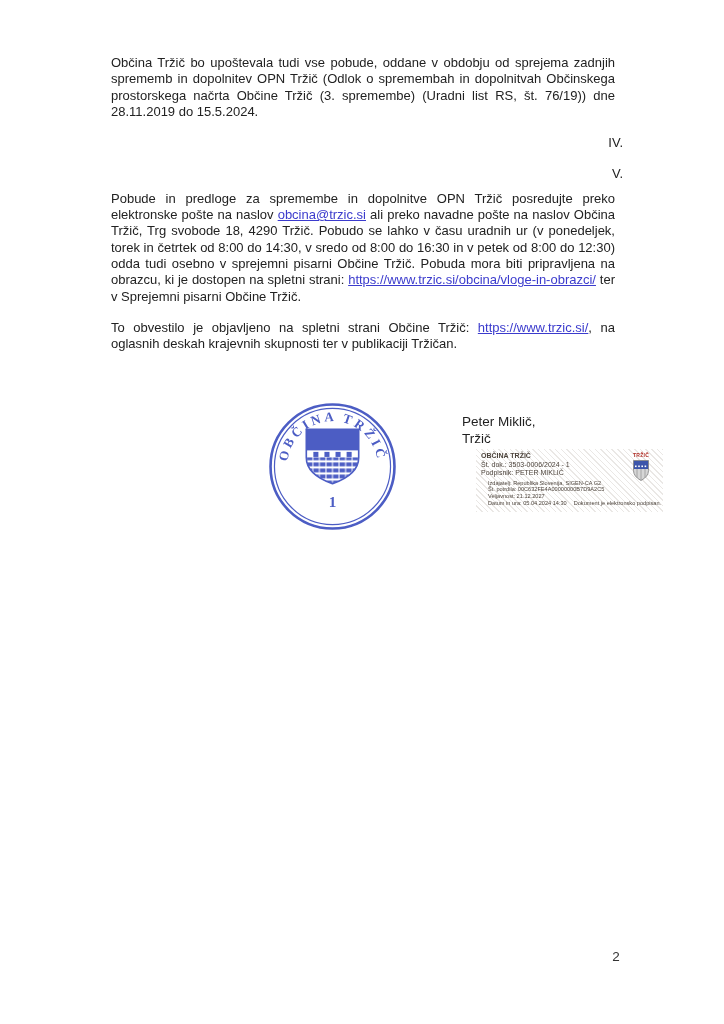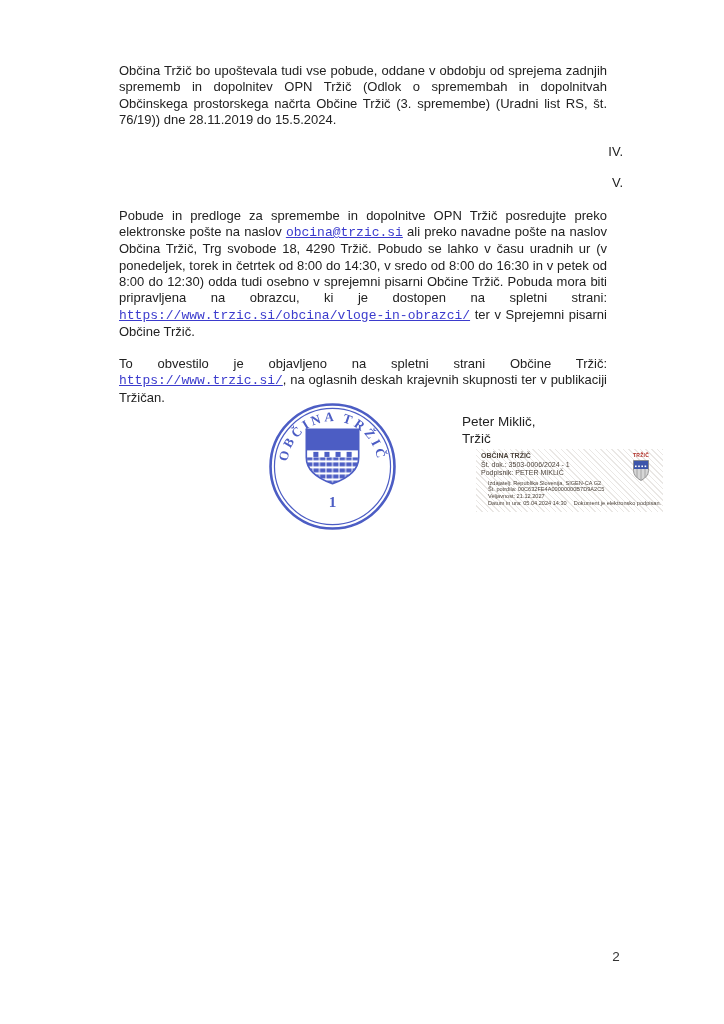--- a/index.html
+++ b/index.html
@@ -4,24 +4,24 @@
 <style>
   html,body { margin:0; padding:0; }
   body {
     width:724px; height:1024px; position:relative; background:#ffffff;
     font-family:"Liberation Sans", sans-serif; overflow:hidden;
   }
   .content {
     position:absolute; left:103px; top:47px; width:520px;
     font-size:13px; line-height:16.3px; color:#222222; text-align:justify;
   }
-  .content p { margin:16px; }
+  .content p { margin:8px; }
   .section { margin-top:15px; }
   .numeral { text-align:right; }
-  .link { color:var(--link,#3b3bcd); text-decoration:underline; cursor:pointer;font-family:Liberation Mono, monospace; }
+  .link { color:var(--link,#3b3bcd); text-decoration:underline; cursor:pointer; }
 
   .stamp { position:absolute; left:267px; top:401px; width:131px; height:131px; opacity:0.93; }
   .stamp text { font-family:"Liberation Serif", serif; }
 
   .sig {
     position:absolute; left:462px; top:414px; width:183px; text-align:left;
     font-size:13.5px; line-height:16.5px; color:#1f1f1f;
   }
 
   .esig {

